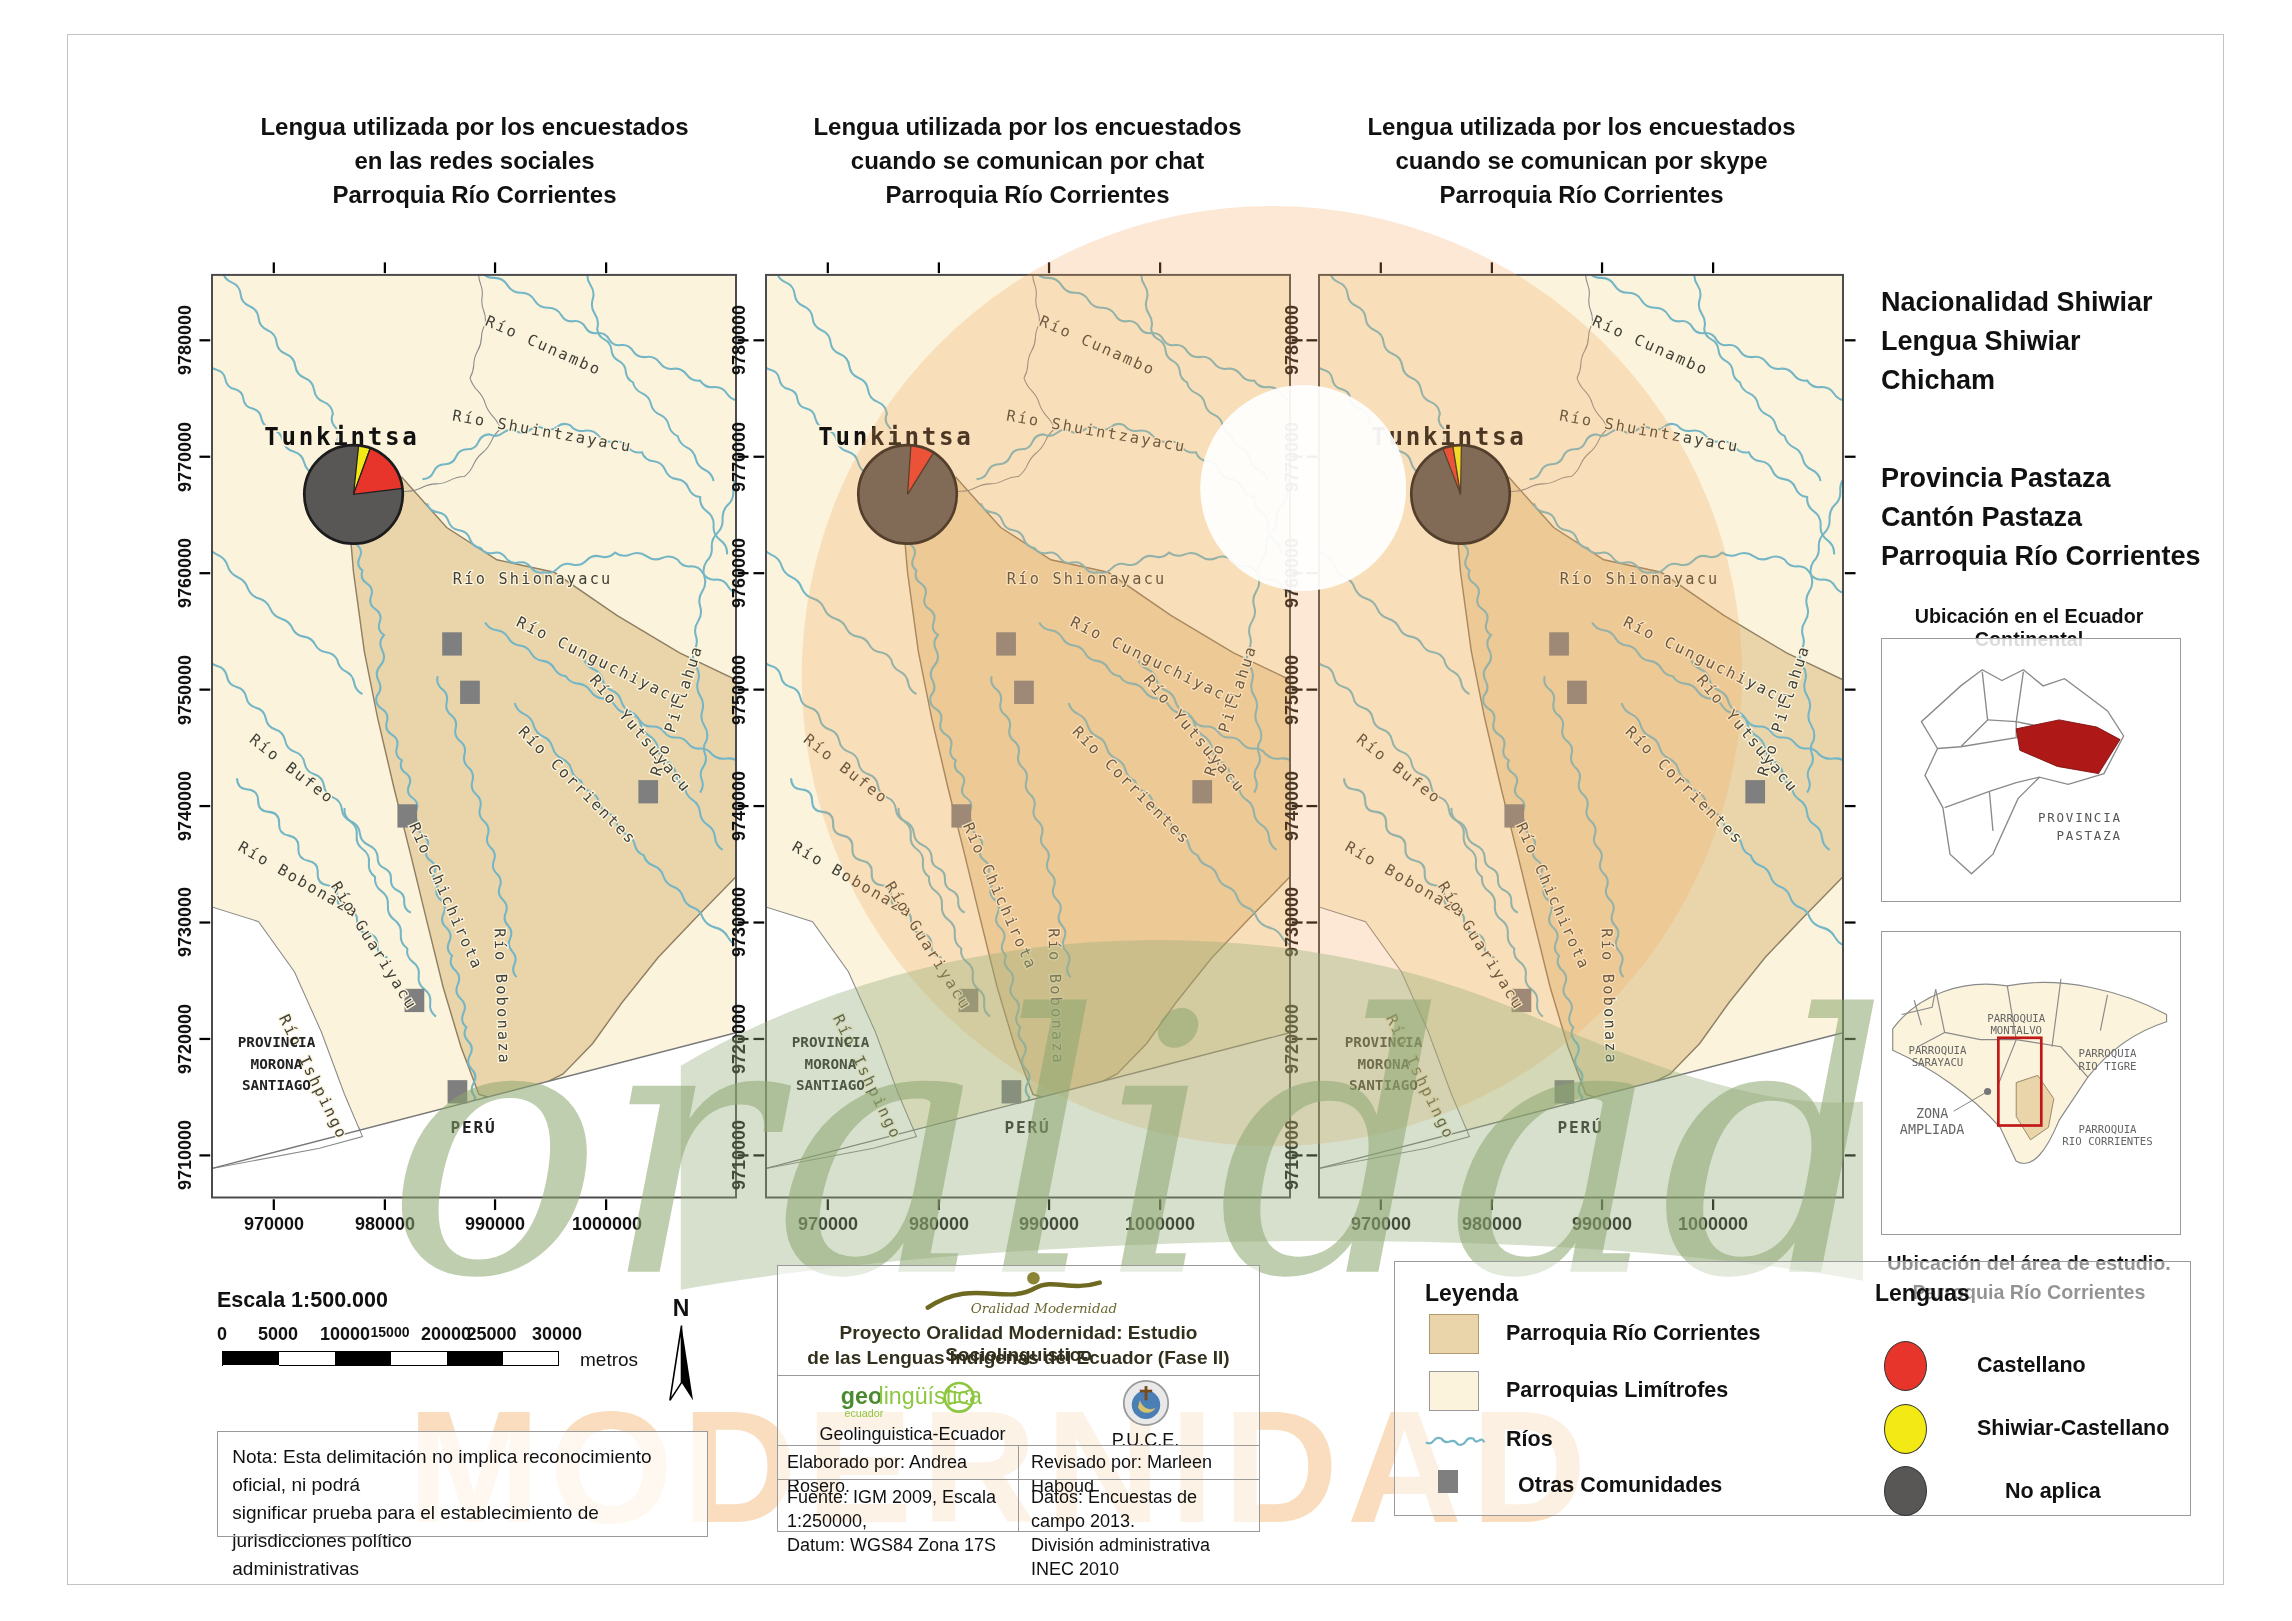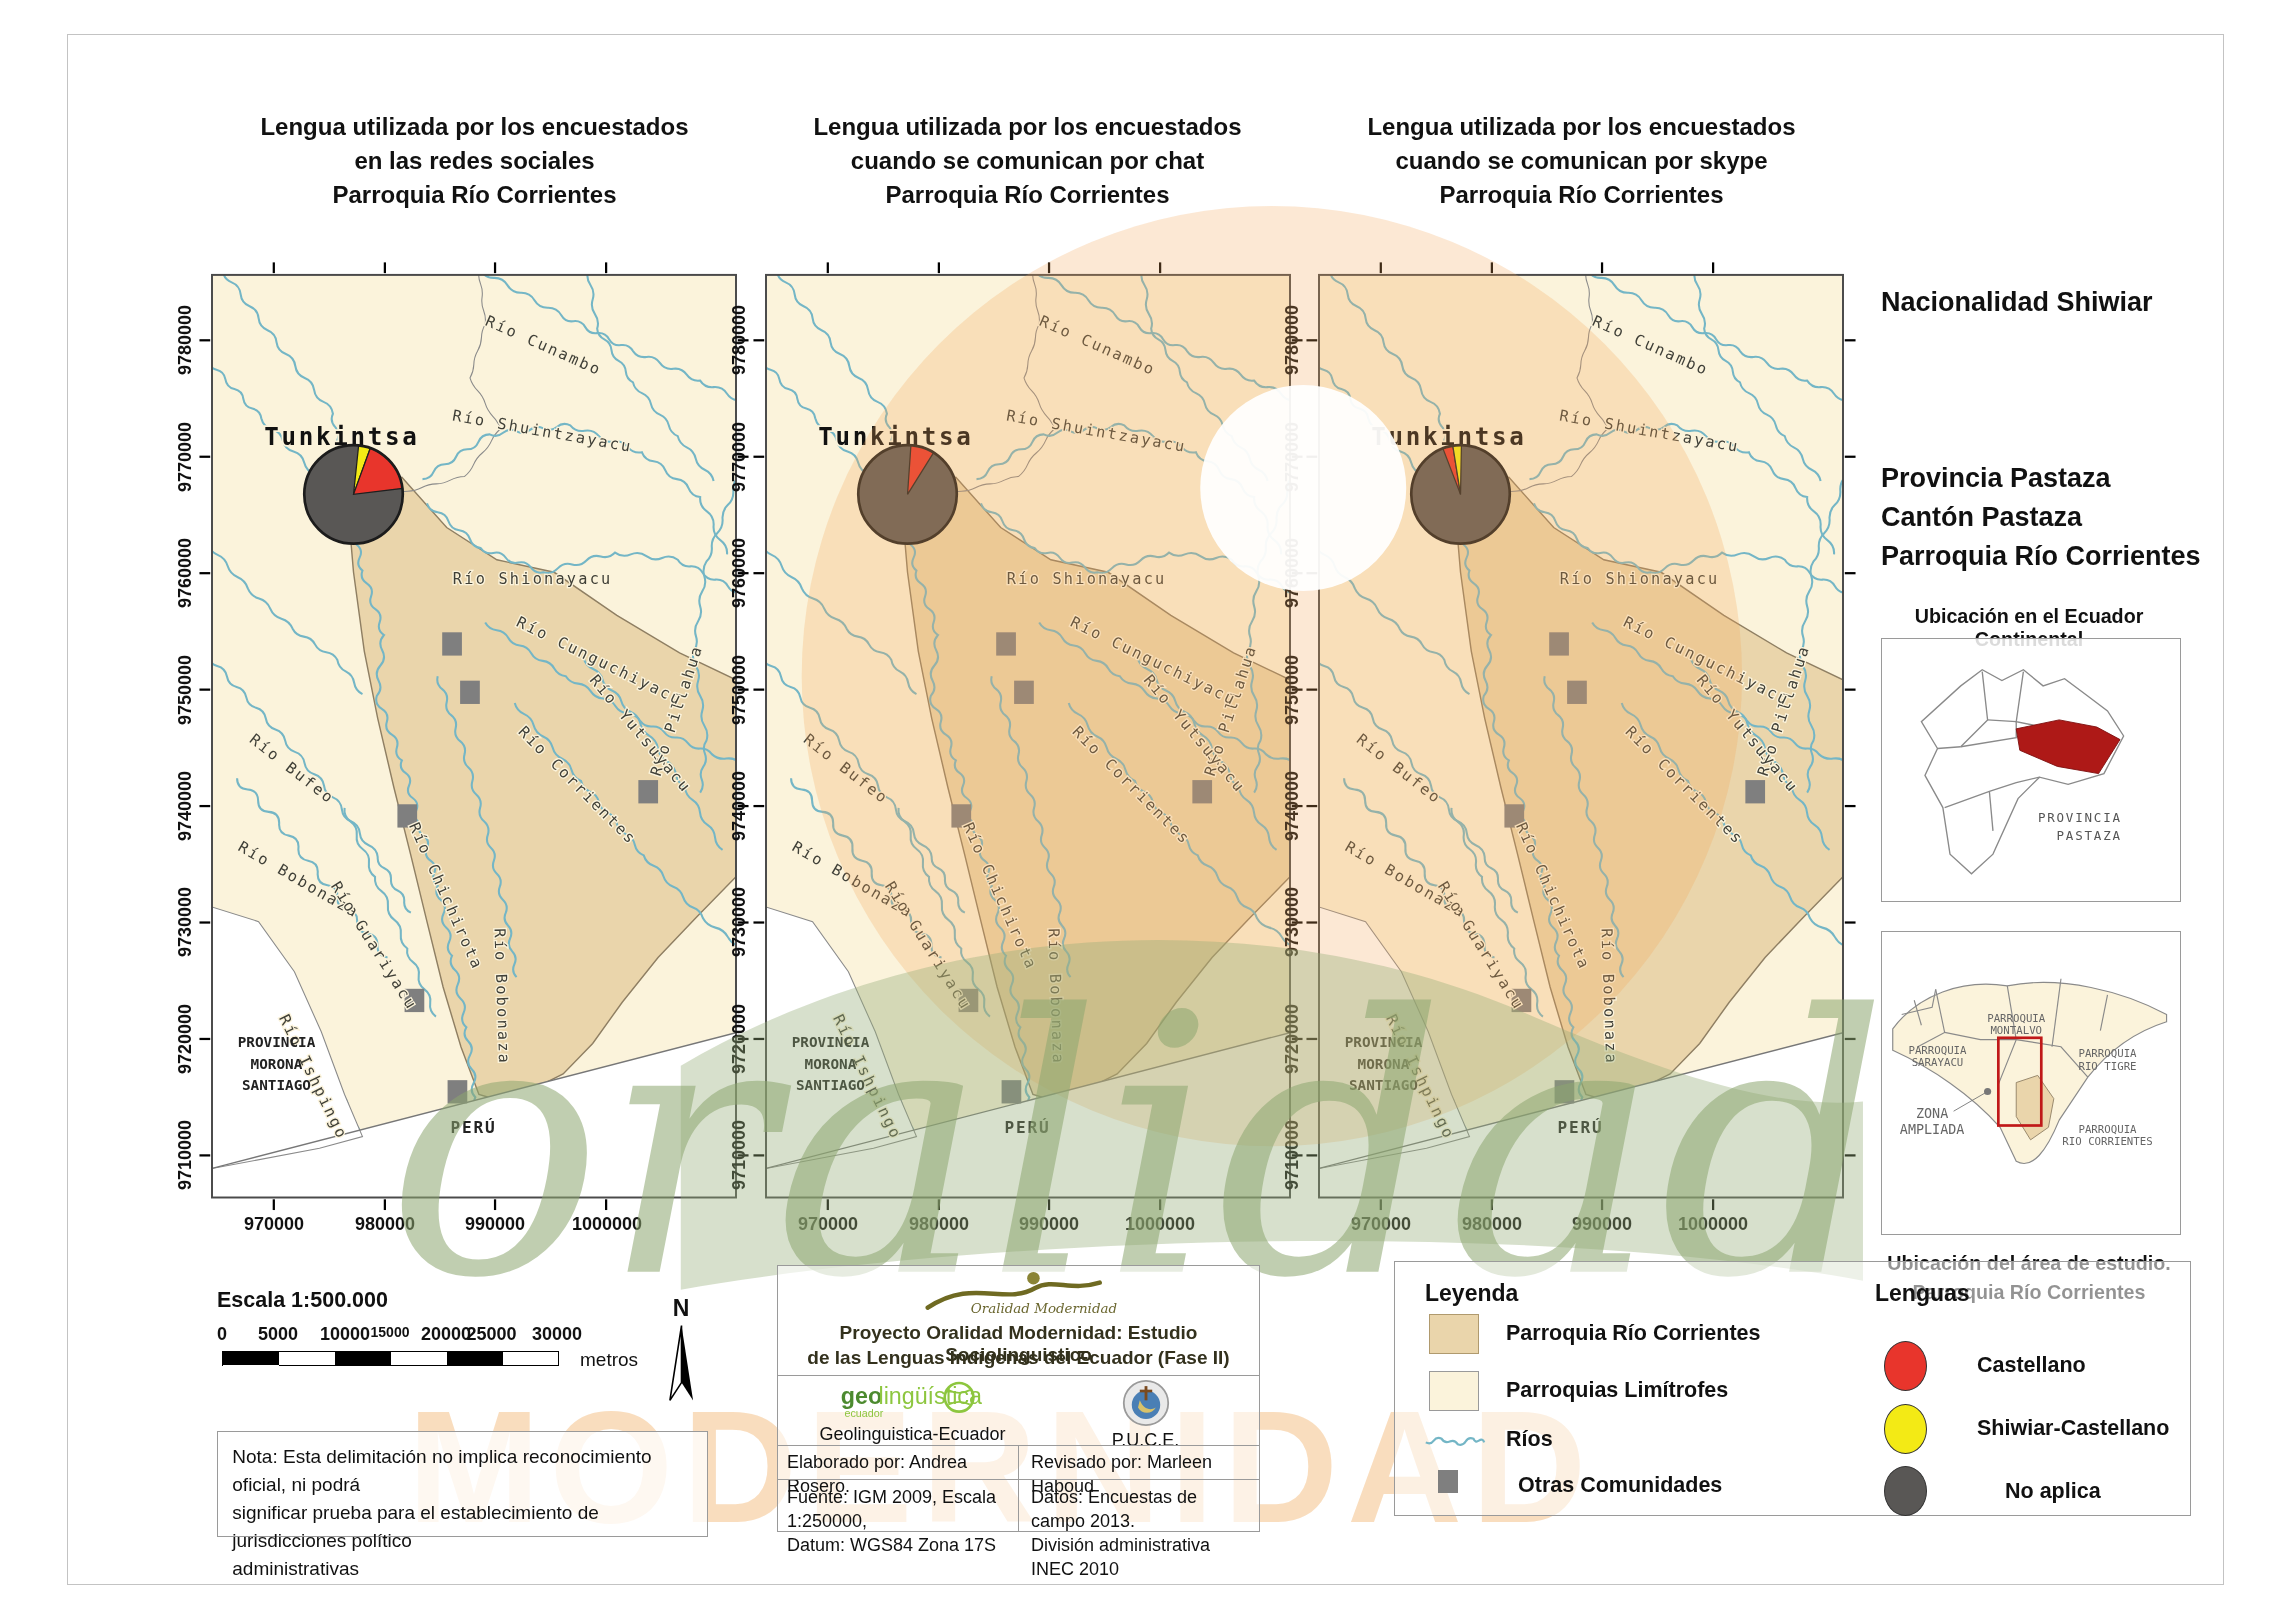--- a/index.html
+++ b/index.html
@@ -334,20 +334,21 @@
   <svg class="abs z2" width="2293" height="1621" style="left:0;top:0;" viewBox="0 0 2560 1810">
     <circle id="wm-circle" cx="1420" cy="755" r="525" fill="rgba(243,165,90,0.26)"></circle>
     <path id="wm-swoosh" d="M 760,1190 C 1050,1020 1420,1010 1700,1130 C 1850,1195 1980,1240 2080,1230 L 2080,1430 C 1700,1360 1100,1380 760,1440 Z" fill="rgba(150,173,122,0.38)"></path>
     <circle id="wm-head" cx="1455" cy="545" r="115" fill="rgba(255,255,255,0.93)"></circle>
     <text id="wm-script" x="1270" y="1420" text-anchor="middle" style="font-family:'DejaVu Serif',serif;font-style:italic;font-size:400px;" fill="rgba(141,166,112,0.55)">oralidad</text>
     <text id="wm-block" x="1118" y="1700" text-anchor="middle" style="font-family:'Liberation Sans',sans-serif;font-weight:bold;font-size:178px;letter-spacing:10px;" fill="rgba(246,200,150,0.62)">MODERNIDAD</text>
   </svg>
 
   <div class="abs z3" style="left:1881px;top:283px;width:304px;">
     <div class="rp-big">Nacionalidad Shiwiar</div>
+    <div class="rp-big">Lengua Shiwiar Chicham</div>
   </div>
   <div class="abs z3" style="left:1881px;top:459px;width:322px;">
     <div class="rp-big">Provincia Pastaza</div>
     <div class="rp-big">Cantón Pastaza</div>
     <div class="rp-big">Parroquia Río Corrientes</div>
   </div>
   <div class="abs z3 rp-small" style="left:1877px;top:605px;width:304px;text-align:center;">Ubicación en el Ecuador Continental</div>
 
   <div class="abs z3 inset-box" style="left:1881px;top:638px;width:298px;height:262px;">
     <svg width="298" height="262" viewBox="0 0 333 292">

